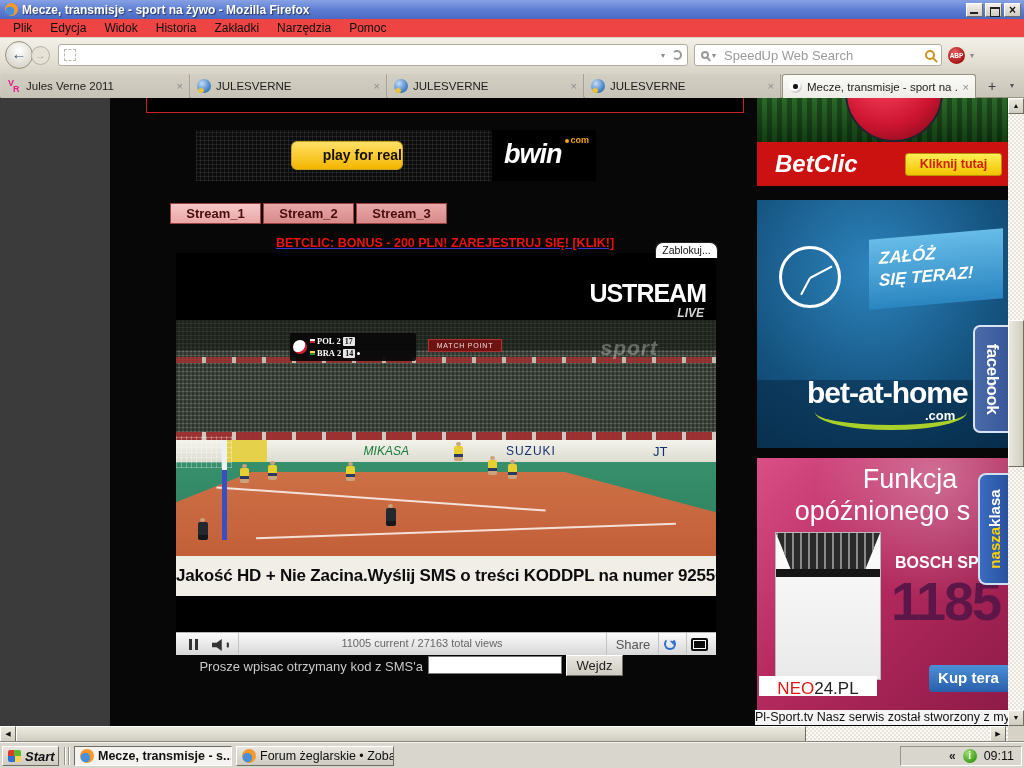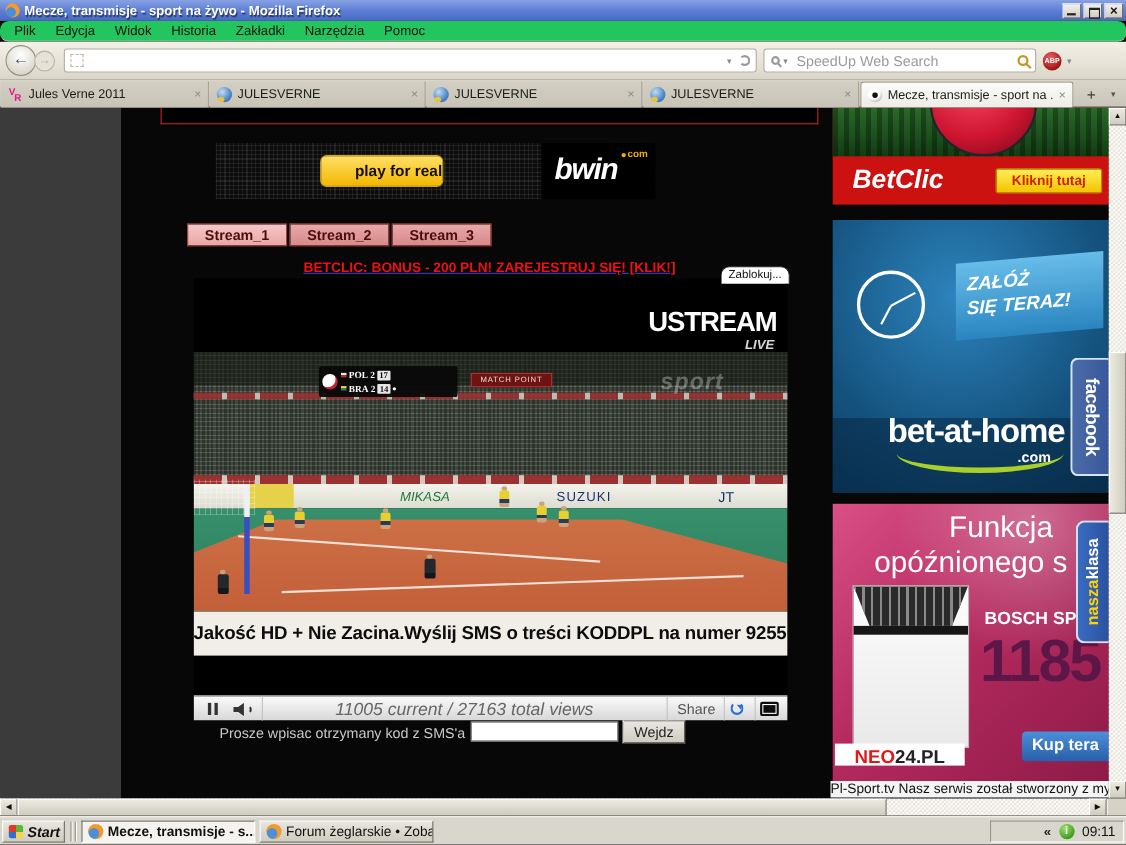--- a/index.html
+++ b/index.html
@@ -15,23 +15,23 @@
     background:radial-gradient(circle at 38% 62%,#4a8fd8 0 36%,#f59a2a 42% 72%,#cf5a10 78%);}
   .win-title{flex:1;color:#fff;font-size:12px;font-weight:bold;white-space:nowrap;
     text-shadow:1px 1px 1px rgba(0,0,0,.55);}
   .winbtns{display:flex;gap:2px;}
   .wbtn{width:17px;height:14px;background:linear-gradient(180deg,#f2f0ea,#cfccc0);
     border:1px solid;border-color:#ffffff #6f6d64 #6f6d64 #ffffff;position:relative;}
   .wbtn.min::before{content:"";position:absolute;left:3px;bottom:2px;width:8px;height:2px;background:#222;}
   .wbtn.res::before{content:"";position:absolute;left:4px;top:3px;width:8px;height:7px;border:1px solid #222;border-top-width:2px;}
   .wbtn.cls::before{content:"×";position:absolute;left:0;top:-1px;width:15px;text-align:center;font-size:12px;font-weight:bold;color:#111;}
 
-  .menubar{position:absolute;top:19px;left:0;width:1024px;height:19px;background:#22c55e;
+  .menubar{position:absolute;top:19px;left:0;width:1024px;height:19px;background:#ef4444;
     border-bottom:1px solid #d6d2c4;display:flex;align-items:center;padding-left:4px;
-    font-size:12px;color:#111;border-radius:8px;}
+    font-size:12px;color:#111;}
   .menu-item{padding:2px 9px;cursor:default;}
 
   .navbar{position:absolute;top:38px;left:0;width:1024px;height:34px;
     background:linear-gradient(180deg,#f3f0e8 0%,#e3dfd3 70%,#d9d5c8 100%);}
   .nav-back{position:absolute;left:5px;top:3px;width:28px;height:28px;border-radius:50%;
     background:radial-gradient(circle at 50% 32%,#ffffff,#dad7cc 75%);border:1px solid #96927f;}
   .nav-back::before{content:"←";position:absolute;left:0;top:3px;width:26px;text-align:center;
     font-size:15px;font-weight:bold;color:#3e5368;}
   .nav-fwd{position:absolute;left:31px;top:8px;width:19px;height:19px;border-radius:50%;
     background:#e6e2d6;border:1px solid #b5b1a3;}
@@ -183,21 +183,21 @@
   .controls{position:absolute;left:0;top:379px;width:540px;height:23px;
     background:linear-gradient(180deg,#fbfbfb,#d7d7d7);border-top:1px solid #b5b5b5;}
   .c-pause{position:absolute;left:13px;top:6px;width:3px;height:11px;background:#333;box-shadow:6px 0 0 #333;}
   .c-vol{position:absolute;left:36px;top:6px;width:13px;height:12px;background:#333;
     clip-path:polygon(0 32%,35% 32%,75% 0,75% 100%,35% 68%,0 68%);}
   .c-vol-w{position:absolute;left:47px;top:8px;width:6px;height:8px;border:2px solid #333;
     border-left:none;border-top-color:transparent;border-bottom-color:transparent;
     border-radius:0 6px 6px 0;}
   .c-div{position:absolute;top:0;width:1px;height:23px;background:#c3c3c3;}
   .cd1{left:62px;} .cd2{left:430px;} .cd3{left:482px;} .cd4{left:510px;}
-  .c-views{position:absolute;left:70px;top:4px;width:352px;text-align:center;color:#666;font-size:16px;font-style:italic;}
+  .c-views{position:absolute;left:70px;top:4px;width:352px;text-align:center;color:#666;font-size:11px;}
   .c-share{position:absolute;left:434px;top:4px;width:46px;text-align:center;color:#555;font-size:13px;}
   .c-refresh{position:absolute;left:488px;top:5px;width:12px;height:12px;border:2px solid #2a6fd4;
     border-top-color:transparent;border-radius:50%;}
   .c-refresh::after{content:"";position:absolute;right:-3px;top:-2px;border:3px solid transparent;
     border-left-color:#2a6fd4;transform:rotate(-40deg);}
   .c-full{position:absolute;left:515px;top:5px;width:17px;height:13px;background:#0d0d0d;border-radius:2px;}
   .c-full::after{content:"";position:absolute;left:2px;top:2px;right:2px;bottom:2px;border:1px solid #fff;}
 
   .sms-label{position:absolute;left:160px;top:561px;width:263px;text-align:right;
     color:#c9c9c9;font-size:13px;}
@@ -256,21 +256,21 @@
     clip-path:polygon(0 0,100% 0,86% 100%,14% 100%);
     background-image:repeating-linear-gradient(90deg,#8a8a8a 0 2px,transparent 2px 8px);}
   .dw-panel{position:absolute;left:0;top:36px;width:104px;height:8px;background:#161616;}
   .neo-product{position:absolute;left:138px;top:96px;color:#fff;font-weight:bold;font-size:16px;white-space:nowrap;}
   .neo-price{position:absolute;left:134px;top:112px;color:#5c1648;font-weight:bold;font-size:54px;
     letter-spacing:-2px;white-space:nowrap;}
   .neo-cta{position:absolute;left:172px;top:207px;width:79px;height:27px;border-radius:4px 0 0 4px;
     background:linear-gradient(180deg,#4a90d8,#2a5faa);color:#fff;font-weight:bold;font-size:15px;
     text-align:center;line-height:26px;white-space:nowrap;}
   .neo-brand{position:absolute;left:2px;top:218px;width:118px;height:20px;background:#fff;
-    text-align:center;line-height:26px;font-weight:bold;font-size:17px;white-space:nowrap;}
+    text-align:center;line-height:26px;font-weight:normal;font-size:17px;white-space:nowrap;}
   .neo-brand .red{color:#e01818;} .neo-brand .dark{color:#222;}
 
   .nk-tab{position:absolute;left:978px;top:375px;width:30px;height:112px;overflow:hidden;
     background:linear-gradient(90deg,#3a6cc0,#2a52a0);border:2px solid #cfe0f2;border-right:none;
     border-radius:8px 0 0 8px;}
   .nk-text{position:absolute;left:50%;top:50%;transform:translate(-50%,-50%) rotate(-90deg);
     font-weight:bold;font-size:15px;white-space:nowrap;}
   .nk-text .p1{color:#ffd200;} .nk-text .p2{color:#fff;}
 
   .side-footer{position:absolute;left:755px;top:612px;width:253px;height:15px;background:#f4f4f4;

